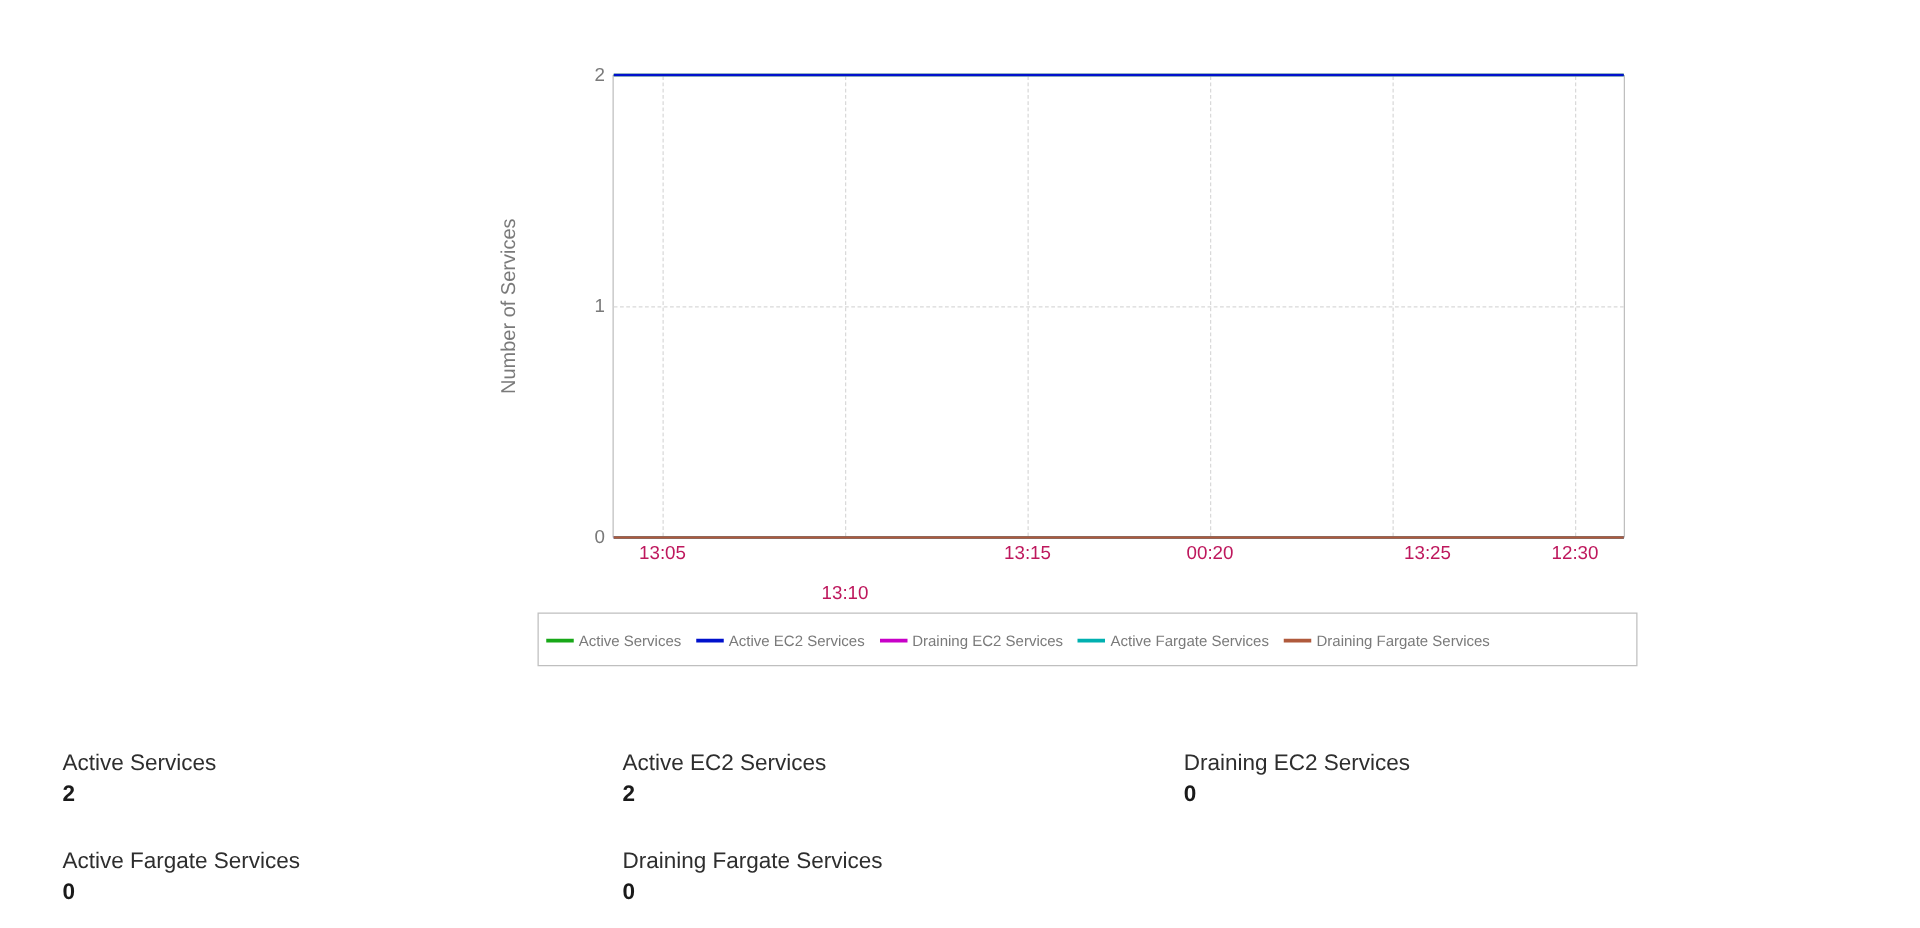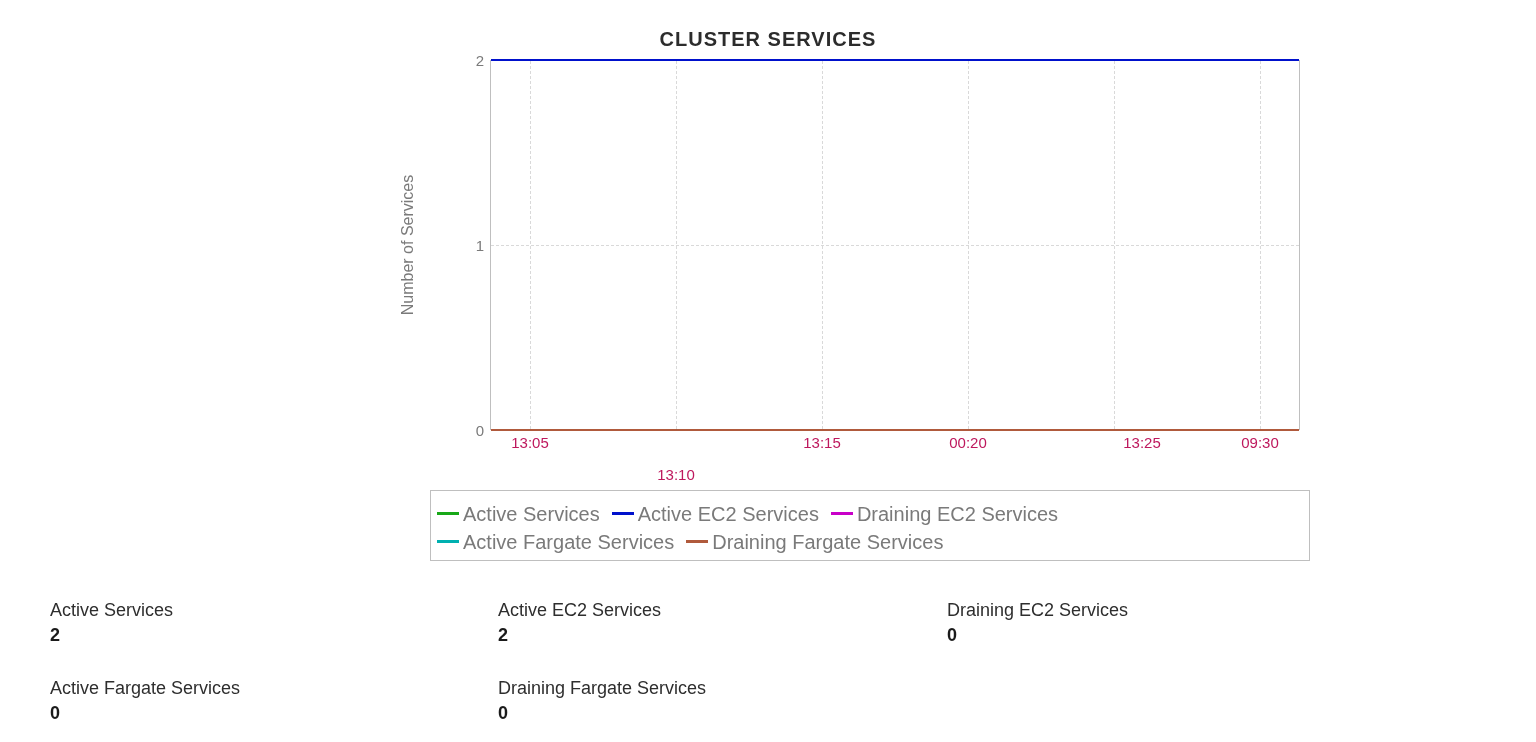--- a/index.html
+++ b/index.html
@@ -7,35 +7,34 @@
   .chart-title{position:absolute;left:0;width:1536px;top:28px;text-align:center;font-weight:700;color:#2c2c2c;font-size:20px;letter-spacing:1px;}
   .chart-area{position:absolute;left:430px;top:60px;width:880px;height:440px;}
   .plot-border{position:absolute;left:60px;top:0;width:810px;height:370px;border:1px solid #bfbfbf;box-sizing:border-box;background:#fff;}
   .ylabel{position:absolute;left:-22px;top:185px;transform:translate(-50%,-50%) rotate(-90deg);transform-origin:center center;white-space:nowrap;color:#7a7a7a;font-size:16px;}
   .xlabel{position:absolute;left:60px;width:810px;top:400px;text-align:center;color:#7a7a7a;font-size:16px;}
   .ytick{position:absolute;right:826px;color:#7a7a7a;font-size:15px;transform:translateY(-50%);}  
   .xtick{position:absolute;top:374px;color:#be185d;font-size:15px;transform:translateX(-50%);}  
   .grid-v{position:absolute;top:1px;height:368px;border-left:1px dashed #d9d9d9;}
   .grid-h{position:absolute;left:61px;width:808px;border-top:1px dashed #d9d9d9;}
   .series-line{position:absolute;left:61px;width:808px;height:0;border-top:2px solid;}
-  .legend-box{position:absolute;left:430px;top:490px;width:880px;border:1px solid #bfbfbf;padding:8px 6px 6px 6px;box-sizing:border-box;color:#7a7a7a;font-size:20px;line-height:26px;}
+  .legend-box{position:absolute;left:430px;top:490px;width:880px;border:1px solid #bfbfbf;padding:8px 6px 6px 6px;box-sizing:border-box;color:#7a7a7a;font-size:12px;line-height:26px;}
   .legend-item{display:inline-block;margin-right:12px;white-space:nowrap;}
   .legend-swatch{display:inline-block;width:22px;height:0;border-top:3px solid;vertical-align:middle;margin-right:4px;}
   .legend-label{vertical-align:middle;}
   .stats{position:absolute;left:50px;top:600px;width:1436px;}
   .stat{position:absolute;}
   .stat-label{color:#2e2e2e;font-size:18px;}
   .stat-value{color:#1a1a1a;font-size:18px;font-weight:700;margin-top:4px;}
 </style>
 </head>
 <body>
 
 <div class="wrap">
 
-  <div class="chart-title">CLUSTER SERVICES</div>
 
   <div class="chart-area">
     <div class="plot-border"></div>
     <div class="ylabel">Number of Services</div>
     <div id="grid-host">
         <div class="grid-h" style="top: 185px;"></div>
         <div class="grid-v" style="left: 100px;"></div>
         <div class="grid-v" style="left: 246px;"></div>
         <div class="grid-v" style="left: 392px;"></div>
         <div class="grid-v" style="left: 538px;"></div>
@@ -53,21 +52,21 @@
         <div class="ytick" style="top: 370px;">0</div>
         <div class="ytick" style="top: 185px;">1</div>
         <div class="ytick" style="top: 0px;">2</div>
       </div>
     <div id="xticks-host">
         <div class="xtick" style="left: 100px;">13:05</div>
         <div class="xtick" style="left: 246px; margin-top: 32px;">13:10</div>
         <div class="xtick" style="left: 392px;">13:15</div>
         <div class="xtick" style="left: 538px;">00:20</div>
         <div class="xtick" style="left: 712px;">13:25</div>
-        <div class="xtick" style="left: 830px;">09:30</div>
+        <div class="xtick" style="left: 830px;">12:30</div>
       </div>
   </div>
 
   <div class="legend-box" id="legend-host"><span class="legend-item"><span class="legend-swatch" style="border-top-color: rgb(24, 168, 24);"></span><span class="legend-label">Active Services</span></span><span class="legend-item"><span class="legend-swatch" style="border-top-color: rgb(0, 17, 204);"></span><span class="legend-label">Active EC2 Services</span></span><span class="legend-item"><span class="legend-swatch" style="border-top-color: rgb(200, 0, 200);"></span><span class="legend-label">Draining EC2 Services</span></span><span class="legend-item"><span class="legend-swatch" style="border-top-color: rgb(0, 176, 176);"></span><span class="legend-label">Active Fargate Services</span></span><span class="legend-item"><span class="legend-swatch" style="border-top-color: rgb(176, 90, 60);"></span><span class="legend-label">Draining Fargate Services</span></span></div>
 
   <div class="stats" id="stats-host">
       <div class="stat" style="left: 0px; top: 0px;">
         <div class="stat-label">Active Services</div>
         <div class="stat-value">2</div>
       </div>

